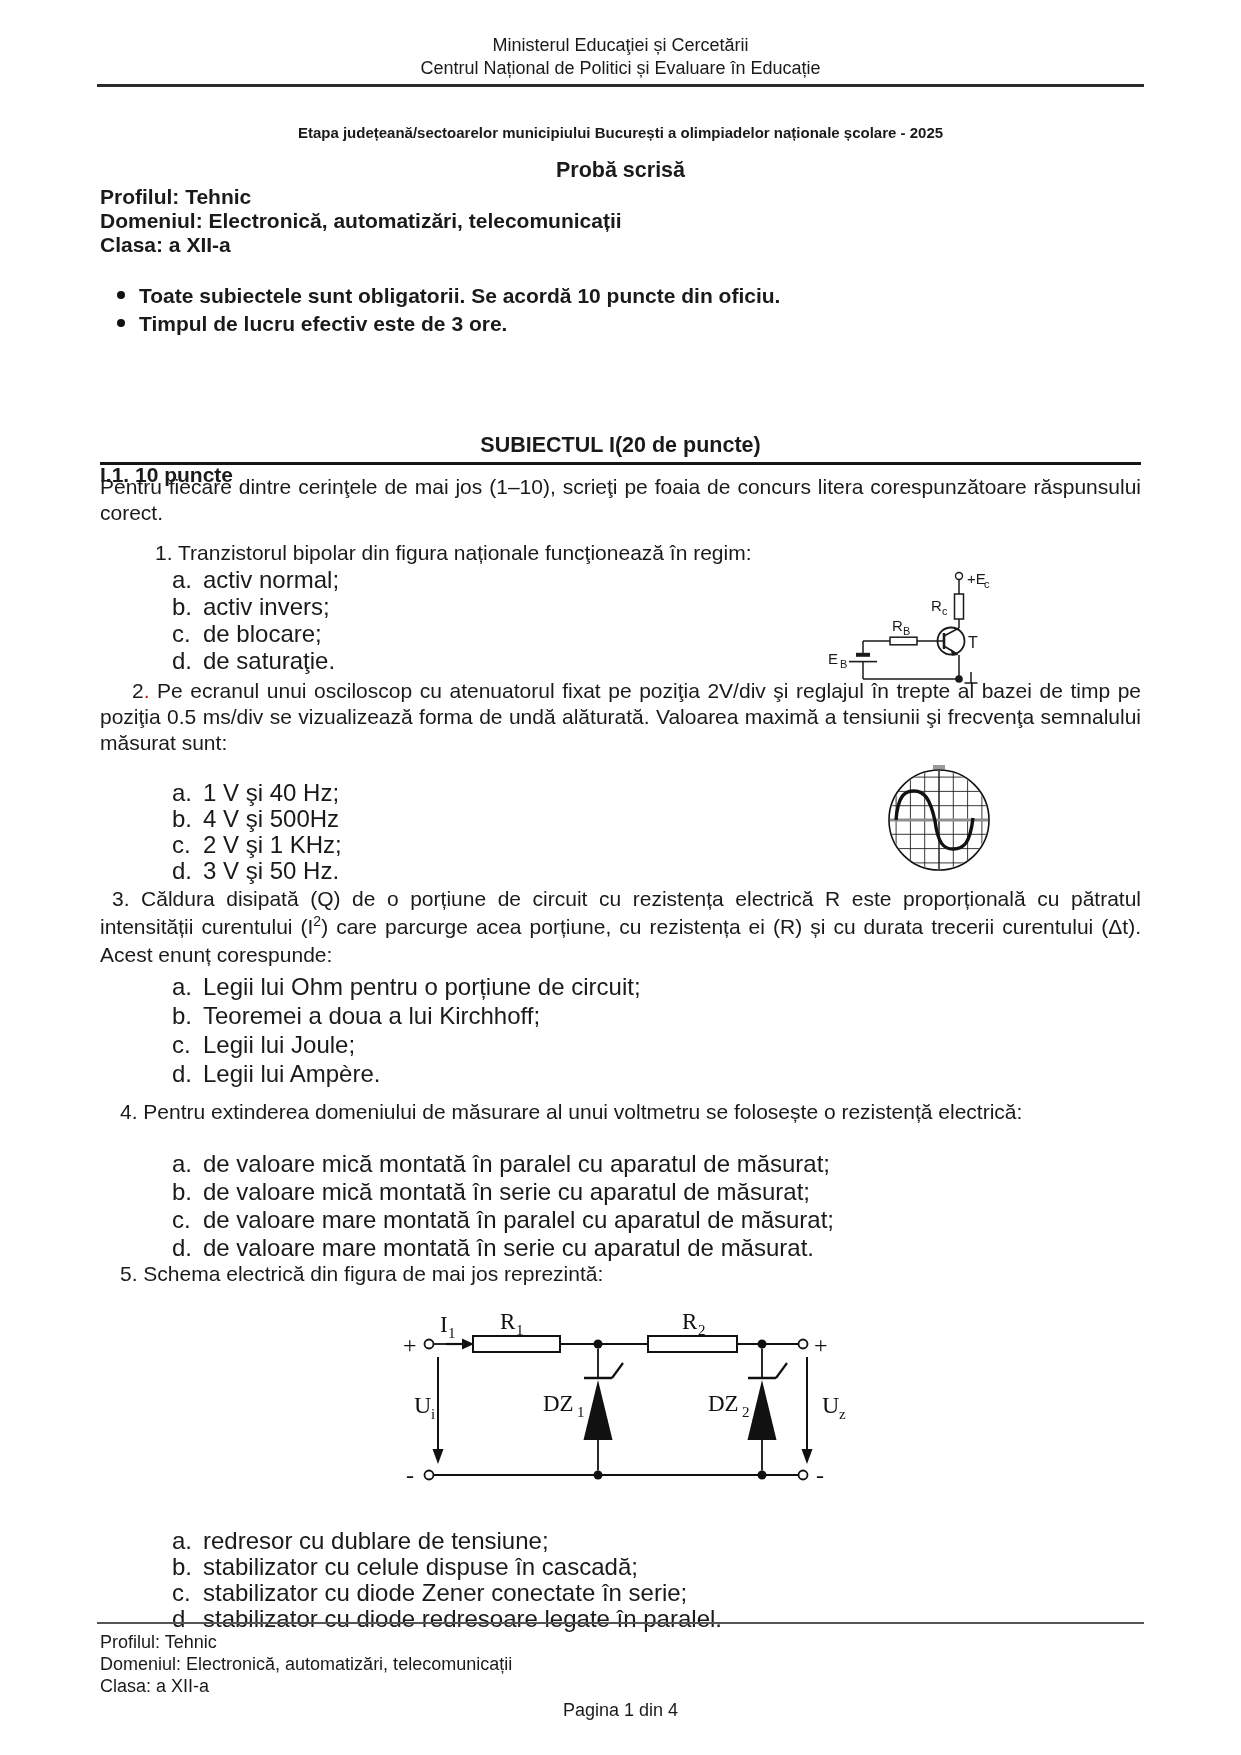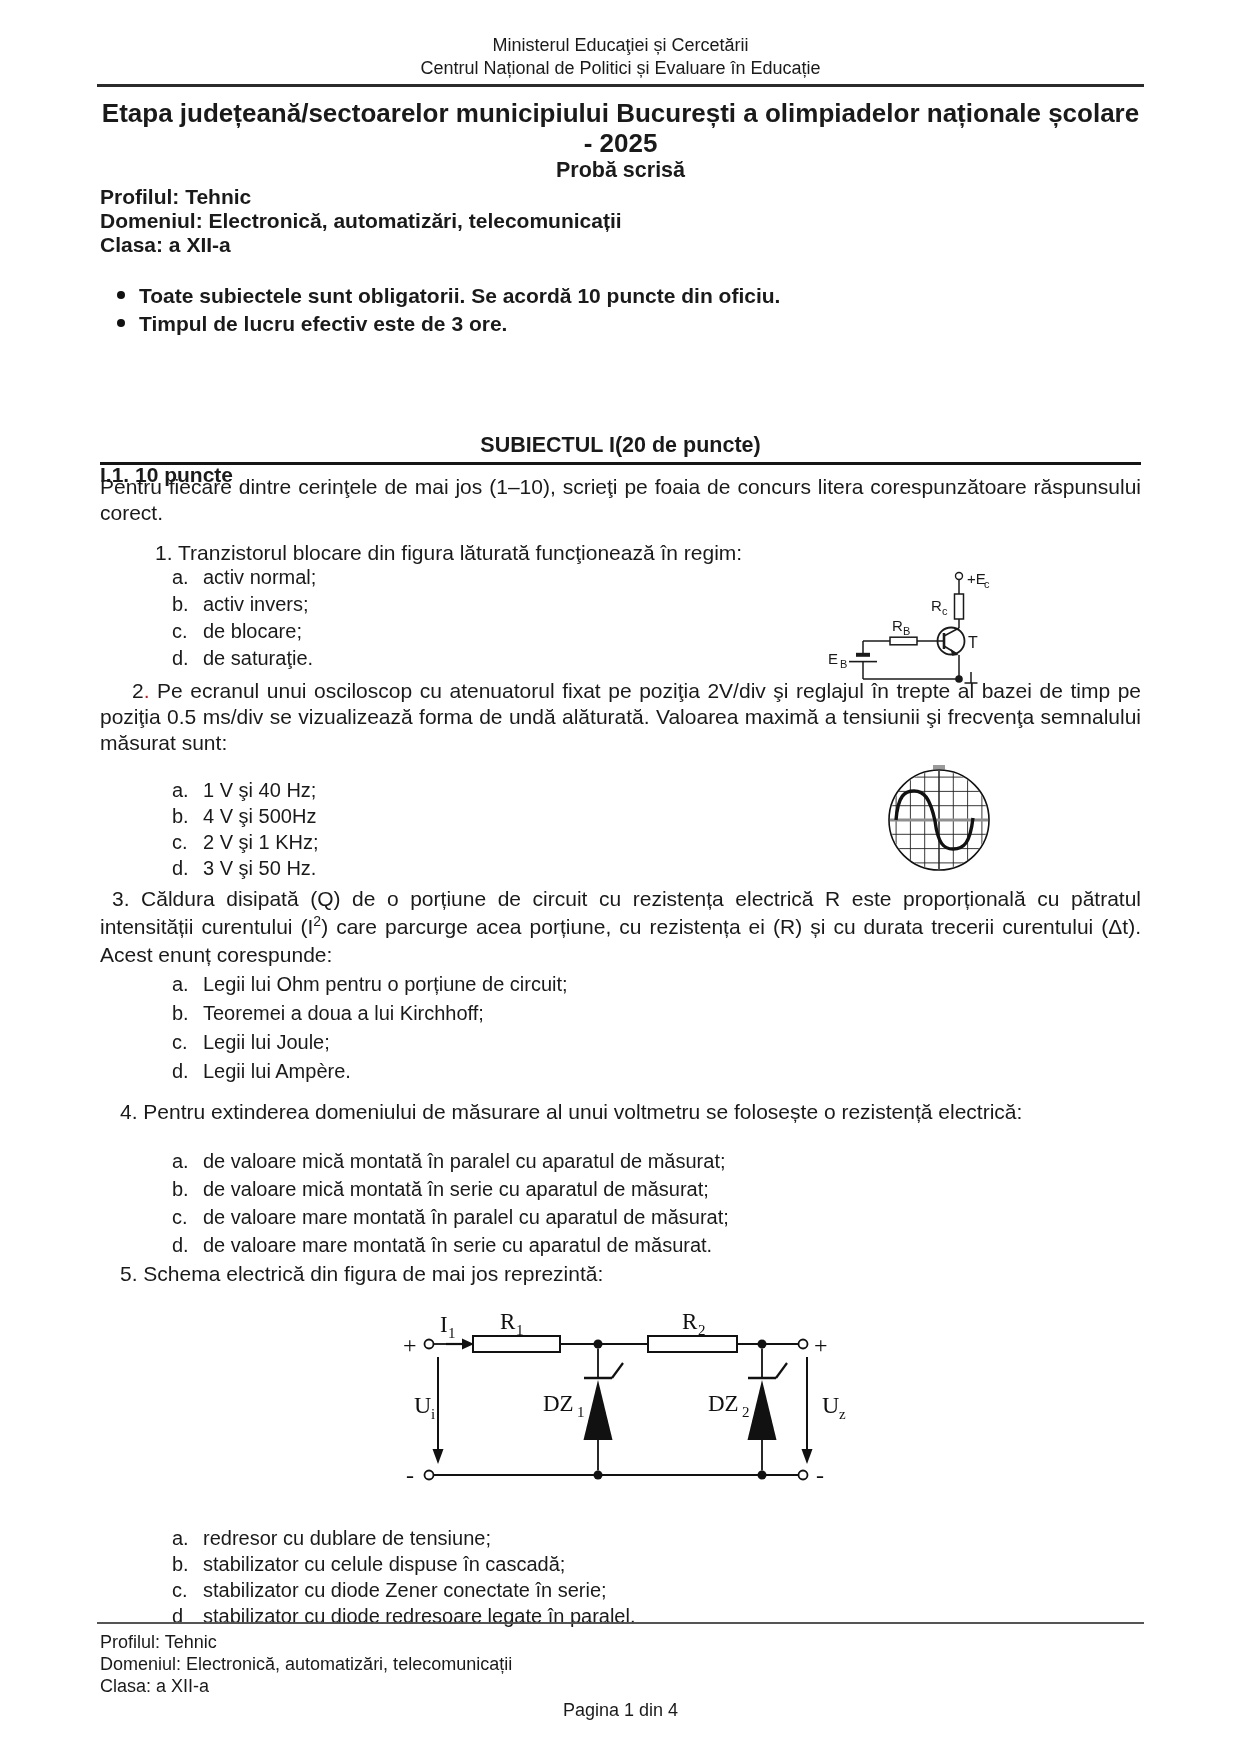--- a/index.html
+++ b/index.html
@@ -7,41 +7,41 @@
         font-family:"Liberation Sans",sans-serif;color:#1a1a1a;overflow:hidden;margin:0 auto;}
   .abs{position:absolute;}
   .b{font-weight:bold;}
   .ctr{left:100px;width:1041px;text-align:center;}
   .small{font-size:18px;line-height:22px;}
   .body21{font-size:21px;line-height:26px;}
   .rule{height:0;border-top:3px solid #2b2b2b;}
   .rule-footer{height:0;border-top:2.5px solid #555;}
   .subject-row{display:flex;justify-content:center;border-bottom:3px solid #151515;padding-bottom:4px;}
   .para{text-align:justify;}
-  .opt{position:absolute;left:172px;font-size:20px;white-space:nowrap;}
+  .opt{position:absolute;left:172px;font-size:24px;white-space:nowrap;}
   .opt .letter{display:inline-block;width:31px;}
   .bullet-row{display:flex;align-items:baseline;font-size:21px;line-height:28px;}
   .bullet-dot{width:8px;height:8px;border-radius:50%;background:#111;display:inline-block;
               margin:0 14px 2px 17px;flex:0 0 auto;align-self:center;}
   .qnum{white-space:pre;}
   .red-dot{color:#cc1a1a;}
   sup{font-size:14px;line-height:0;}
   .svg-sans{font-family:"Liberation Sans",sans-serif;fill:#1a1a1a;}
   .svg-serif{font-family:"Liberation Serif",serif;fill:#111;}
 </style>
 </head>
 <body>
 
 <div class="page">
 
   <div class="abs ctr small" style="top:34px">Ministerul Educaţiei și Cercetării</div>
   <div class="abs ctr small" style="top:57px">Centrul Național de Politici și Evaluare în Educație</div>
   <div class="abs rule" style="top:84px;left:97px;width:1047px"></div>
 
-  <div class="abs ctr b" style="top:98px;font-size:26px;line-height:30px">Etapa județeană/sectoarelor municipiului București a olimpiadelor naționale școlare - 2025</div>
+  <div class="abs ctr b" style="top:118px;font-size:15px;line-height:30px">Etapa județeană/sectoarelor municipiului București a olimpiadelor naționale școlare - 2025</div>
   <div class="abs ctr b" style="top:158px;font-size:21.5px">Probă scrisă</div>
   <div class="abs b body21" style="top:184px;left:100px">Profilul: Tehnic</div>
   <div class="abs b body21" style="top:208px;left:100px">Domeniul: Electronică, automatizări, telecomunicații</div>
   <div class="abs b body21" style="top:232px;left:100px">Clasa: a XII-a</div>
 
   <div class="abs" style="top:282px;left:100px;width:1041px">
     <div class="bullet-row b">
       <span class="bullet-dot"></span>
       <span>Toate subiectele sunt obligatorii. Se acordă 10 puncte din oficiu.</span>
     </div>
@@ -53,21 +53,21 @@
 
   <div class="abs subject-row b" style="top:433px;left:100px;width:1041px;font-size:21.5px">
     <span>SUBIECTUL I</span>
     <span>(20 de puncte)</span>
   </div>
   <div class="abs b body21" style="top:462px;left:100px">I.1. 10 puncte</div>
   <p class="abs para body21" style="top:474px;left:100px;width:1041px;margin:0">Pentru fiecare dintre cerinţele de mai jos (1–10), scrieţi pe foaia de concurs litera corespunzătoare răspunsului corect.</p>
 
   <div class="abs body21" style="top:540px;left:155px">
     <span class="qnum">1.</span>
-    <span>Tranzistorul blocare din figura lăturată funcţionează în regim:</span>
+    <span>Tranzistorul bipolar din figura naționale funcţionează în regim:</span>
   </div>
   <div class="opt" style="top:566px"><span class="letter">a.</span><span>activ normal;</span></div>
   <div class="opt" style="top:593px"><span class="letter">b.</span><span>activ invers;</span></div>
   <div class="opt" style="top:620px"><span class="letter">c.</span><span>de blocare;</span></div>
   <div class="opt" style="top:647px"><span class="letter">d.</span><span>de saturaţie.</span></div>
 
   <svg class="abs" style="top:565px;left:790px" width="200" height="125" viewBox="0 0 200 125">
     <g stroke="#1a1a1a" fill="none">
       <circle cx="169" cy="11" r="3.5" stroke-width="1.4" fill="#fff"></circle>
       <line x1="169" y1="14.5" x2="169" y2="29" stroke-width="1.5"></line>

